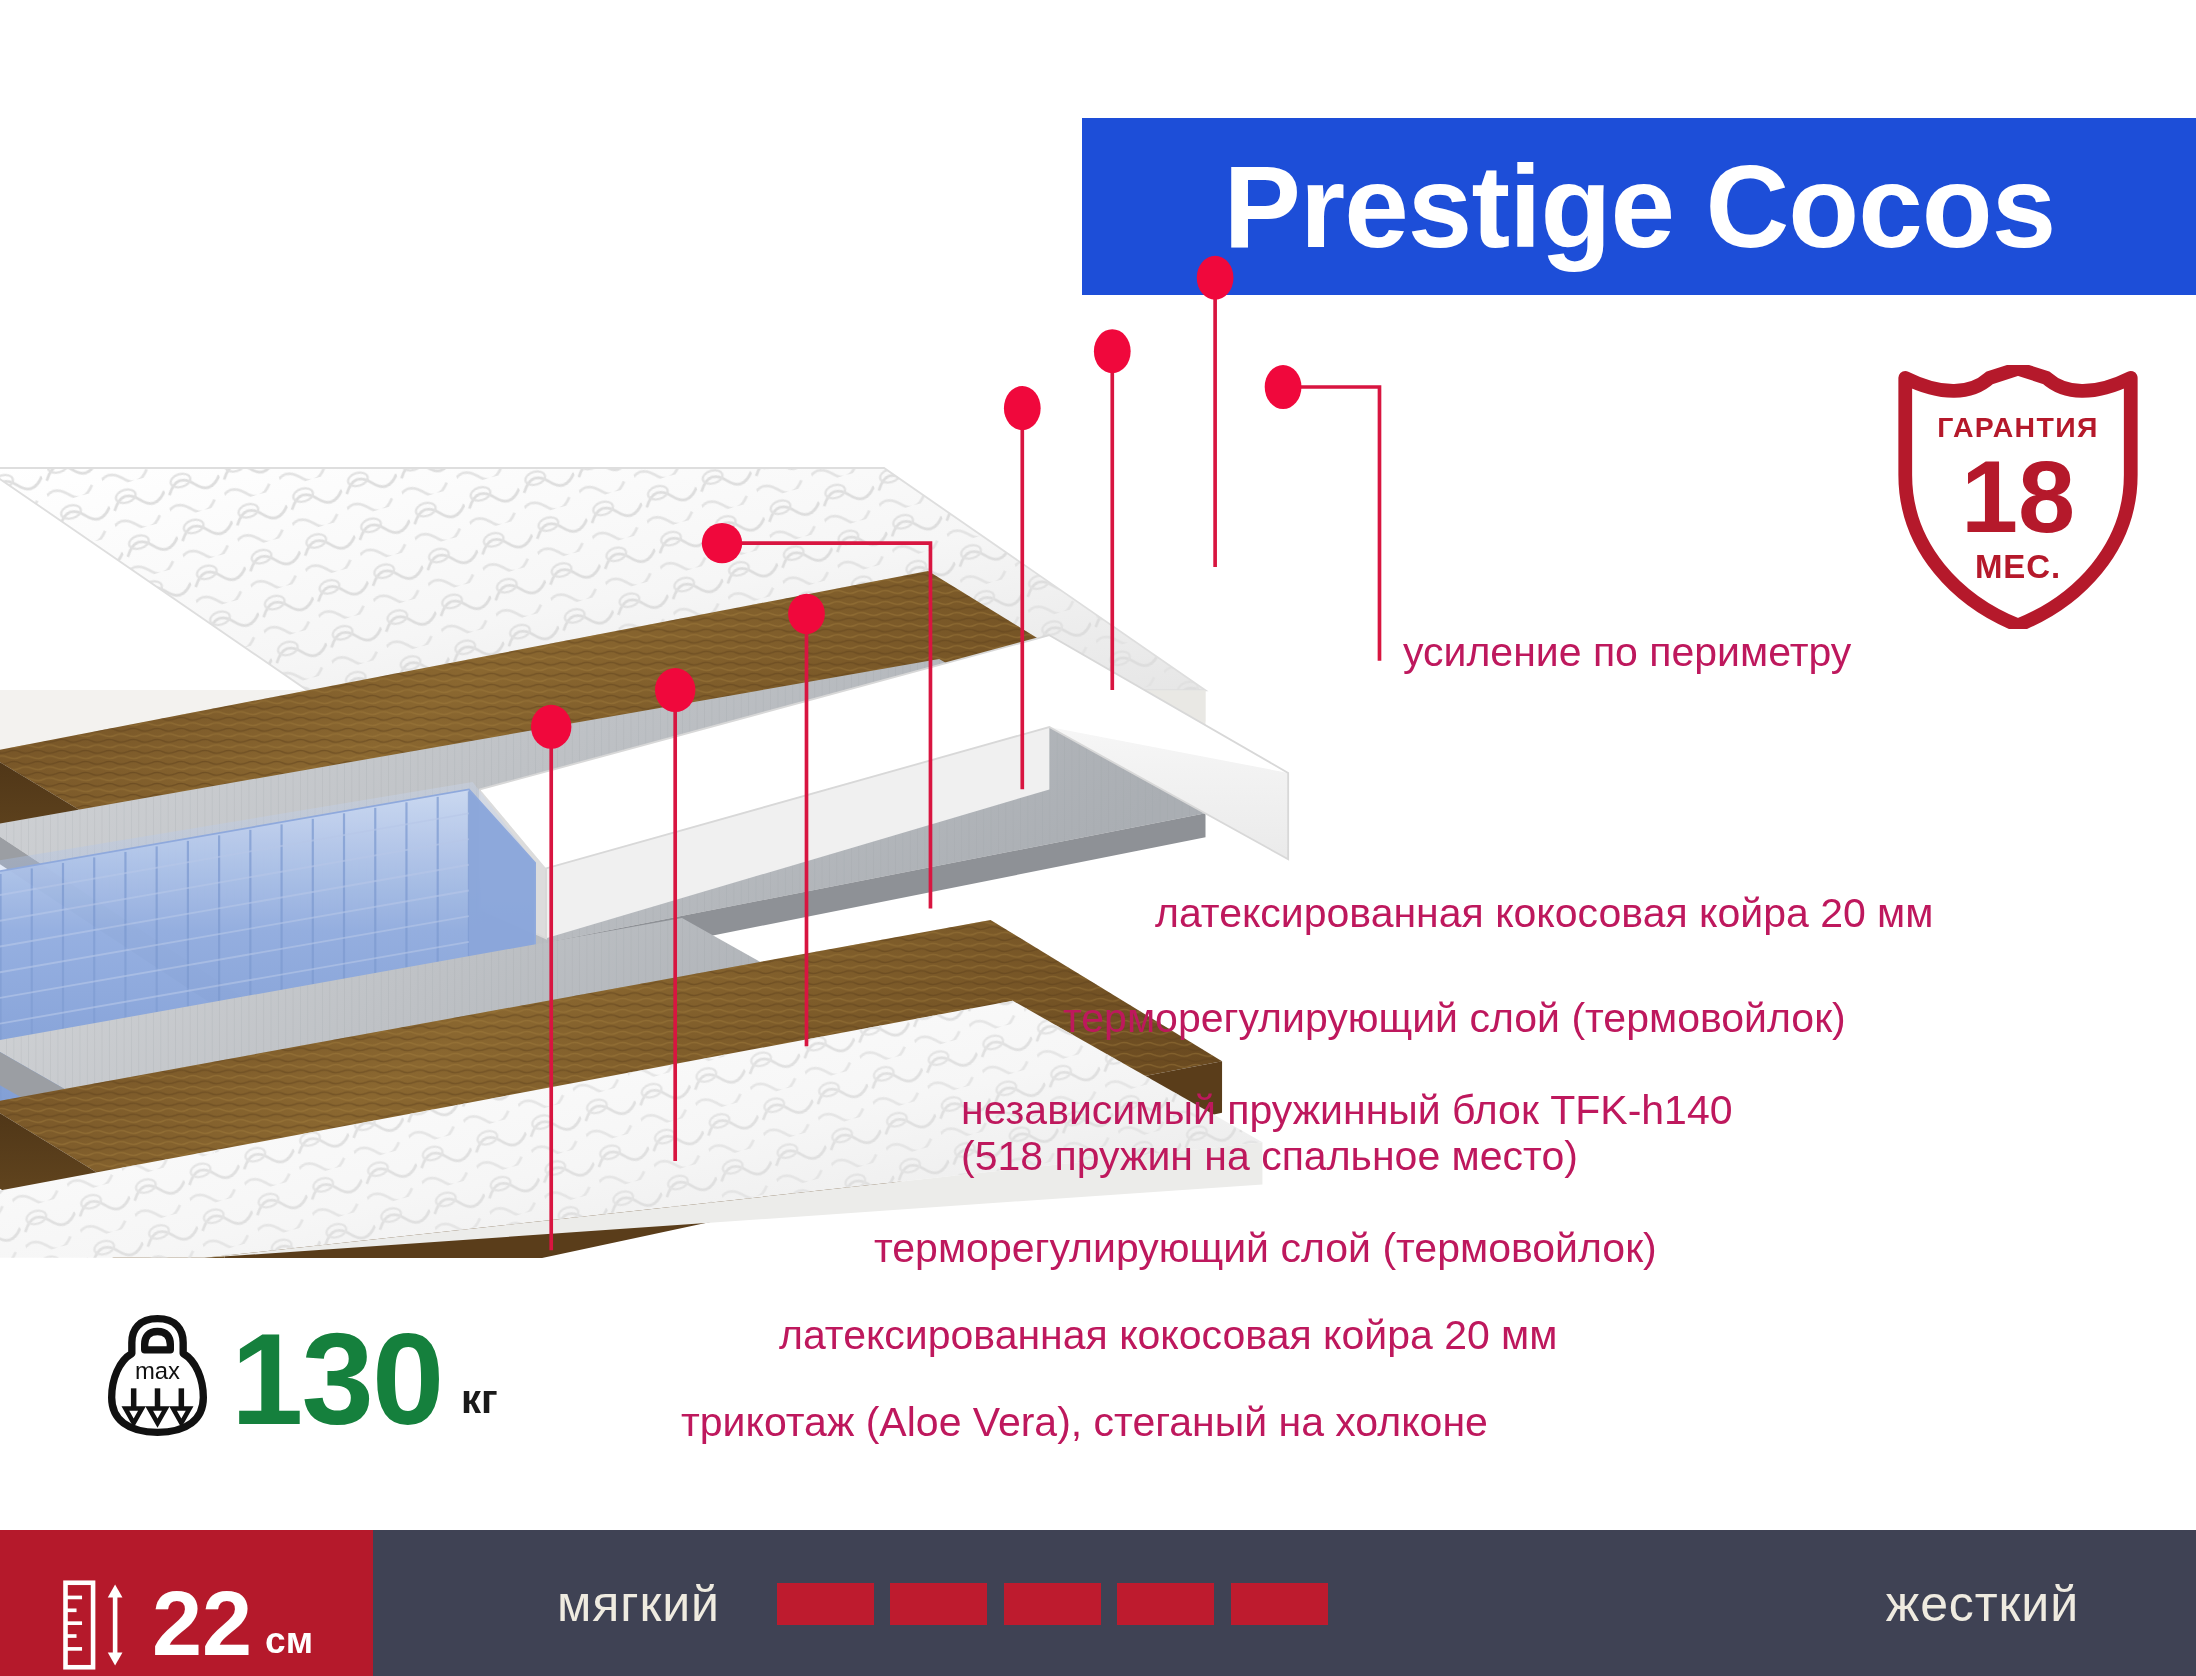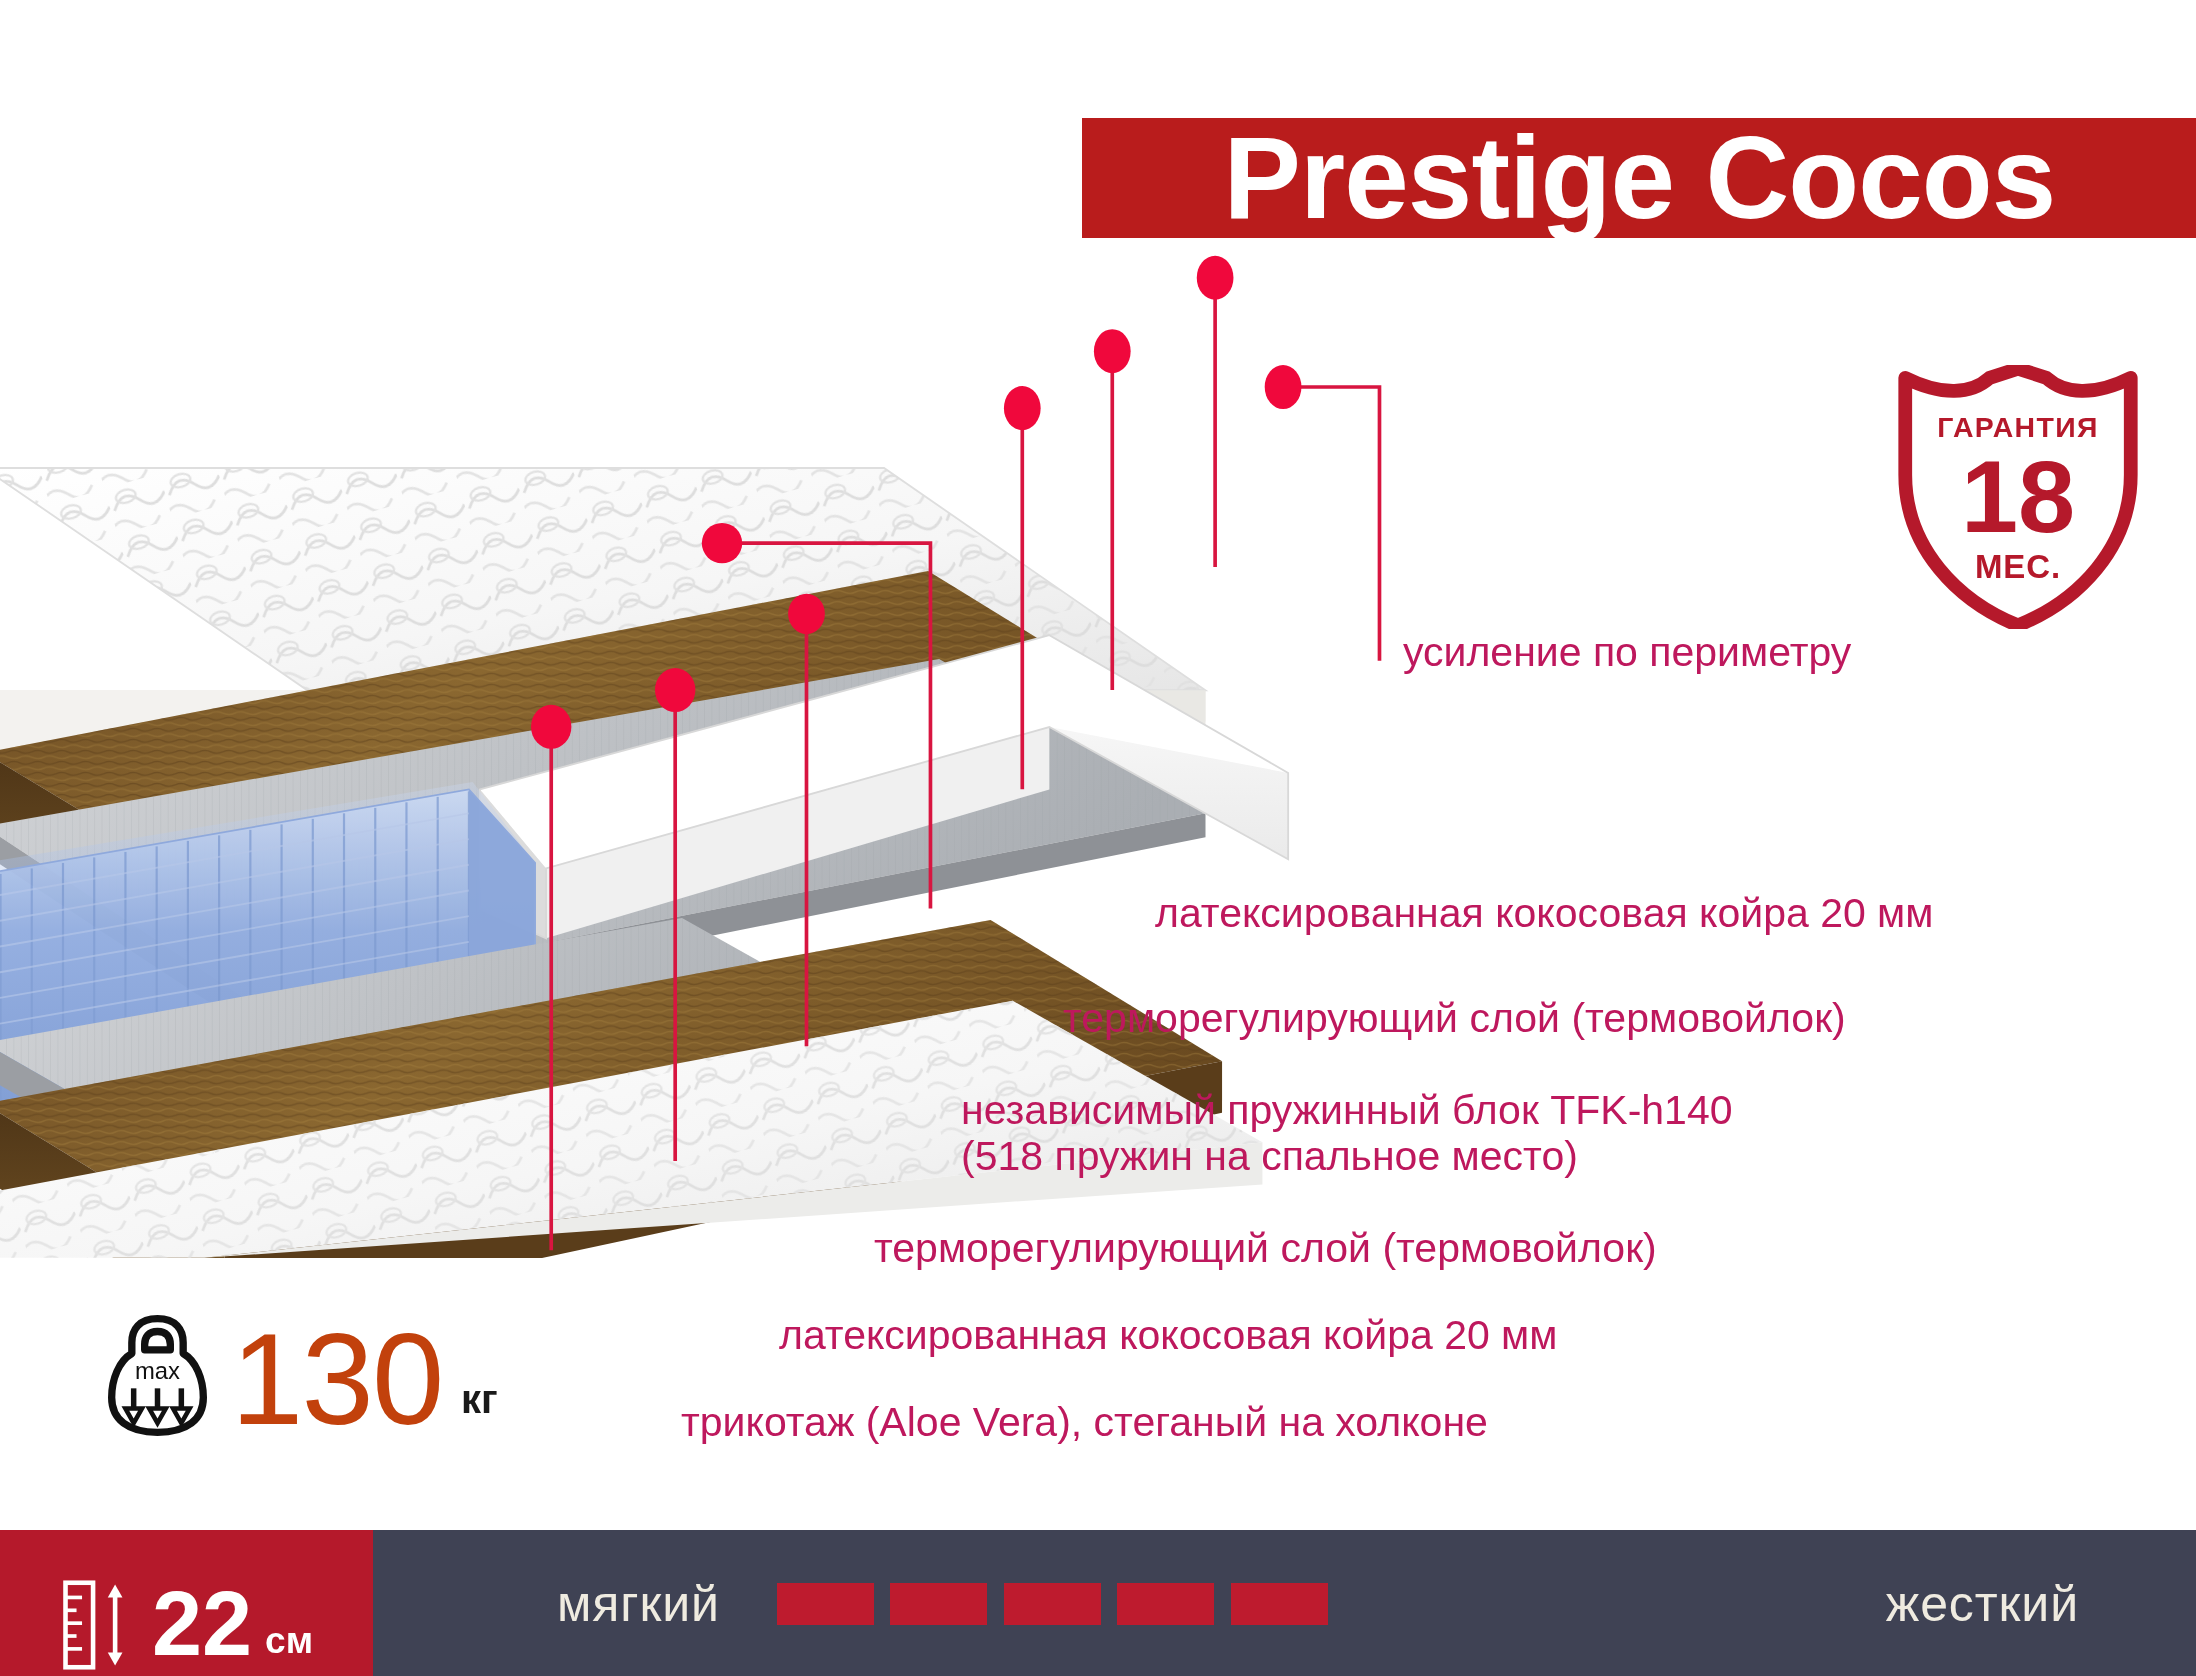--- a/index.html
+++ b/index.html
@@ -8,22 +8,22 @@
     width:2197px;height:1677px;
     background:#ffffff;
     font-family:"Liberation Sans","DejaVu Sans",sans-serif;
     overflow:hidden;
     position:relative;
   }
   .stage{position:absolute;inset:0;}
 
   
   .title-banner{
-    position:absolute;left:1082px;top:118px;width:1115px;height:120px;
-    background:#b91c1c;
+    position:absolute;left:1082px;top:118px;width:1115px;height:177px;
+    background:#1d4ed8;
     display:flex;align-items:center;justify-content:center;
   }
   .title-banner span{
     color:#ffffff;
     font-size:116px;
     font-weight:bold;
     letter-spacing:-0.9px;
     line-height:1;
     white-space:nowrap;
   }
@@ -56,21 +56,21 @@
   .c5{left:961px;top:1088px;}
   .c6{left:874px;top:1226px;}
   .c7{left:779px;top:1313px;}
   .c8{left:681px;top:1400px;}
 
   
   .weight{position:absolute;left:108px;top:1313px;display:flex;align-items:flex-end;}
   .weight .kb{width:99px;height:125px;margin-right:24px;}
   .weight .kb svg{display:block;width:100%;height:100%;}
   .weight .num{
-    color:#c2410c;font-size:130px;font-weight:normal;line-height:.9;
+    color:#15803d;font-size:130px;font-weight:bold;line-height:.9;
     letter-spacing:-1.8px;
   }
   .weight .unit{
     color:#1a1a1a;font-size:40px;font-weight:bold;
     margin-left:18.4px;margin-bottom:16.5px;
   }
 
   
   .bottombar{position:absolute;left:0;bottom:0;width:2197px;height:147px;display:flex;}
   .height-chip{

